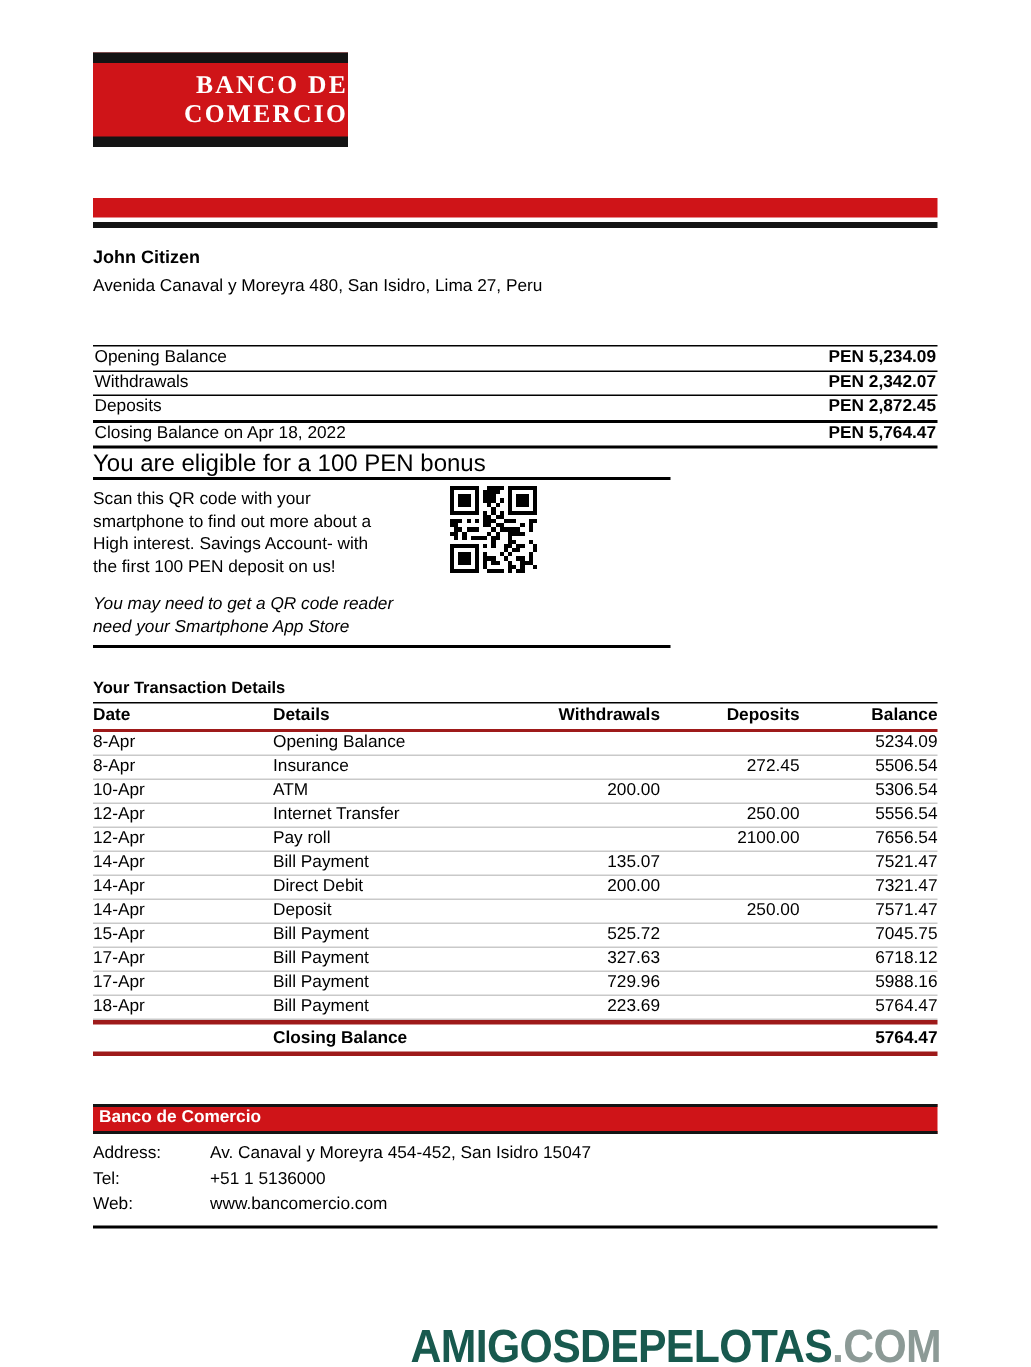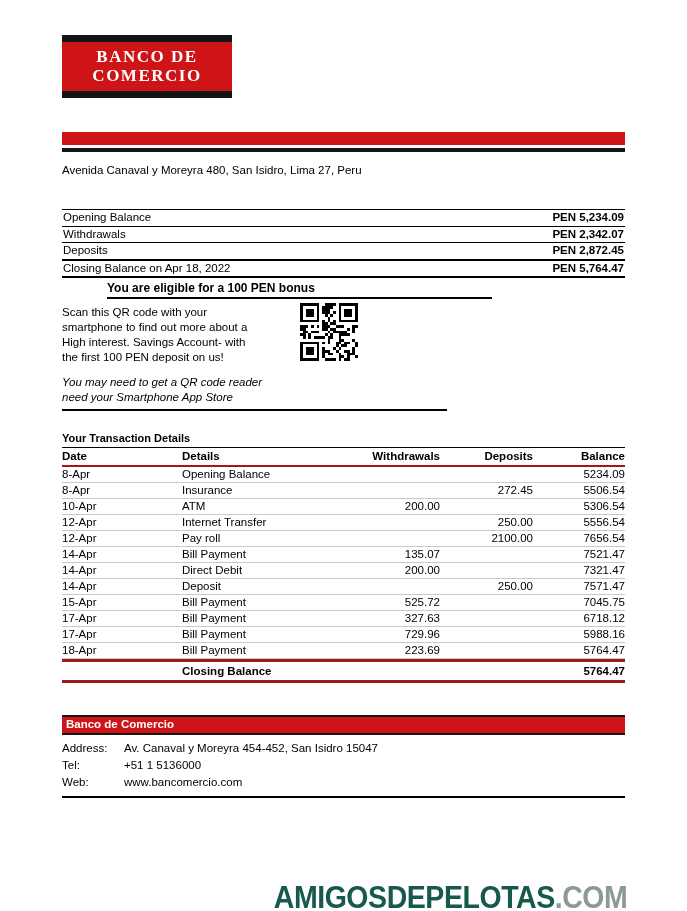--- a/index.html
+++ b/index.html
@@ -14,41 +14,41 @@
   .content { padding:0 62px; }
 
   
   .logo {
     margin-top:35px; width:170px; background:var(--red);
     border-top:7px solid #141414; border-bottom:7px solid #141414;
     padding:5px 0 6px;
   }
   .logo-line {
     color:#fff; font-family:"Liberation Serif", serif;
-    font-size:17px; line-height:19px; text-align:center; letter-spacing:1.5px;
+    font-size:17px; line-height:19px; text-align:right; letter-spacing:1.5px;
     font-weight:bold;
   }
 
   
   .red-bar { height:13px; background:var(--red); margin-top:34px; }
   .black-bar { height:4px; background:#141414; margin-top:3px; }
 
   
   .customer { margin-top:12px; }
   .name { font-weight:bold; font-size:12px; line-height:15px; }
   .address { font-size:11.5px; margin-top:6px; line-height:13px; }
 
   
   .summary { margin-top:32px; font-size:11.5px; border-bottom:2px solid #000; }
   .summary-row { display:flex; justify-content:space-between; border-top:1px solid #000; padding:1px 1px; line-height:13.5px; }
   .summary-row:last-child { border-top:2px solid #000; }
   .s-value { font-weight:bold; }
 
   
-  .promo-title { margin-top:3px; font-weight:bold; font-size:12px; line-height:15px; border-bottom:2.5px solid #000; width:385px; padding-bottom:1px;margin-left:45px; }
+  .promo-title { margin-top:3px; font-weight:normal; font-size:16px; line-height:15px; border-bottom:2.5px solid #000; width:385px; padding-bottom:1px; }
   .promo-flex { display:flex; margin-top:6px; }
   .promo-body { font-size:11.5px; line-height:15px; width:238px; }
   .qr { width:58px; height:58px; fill:#000; background:#fff; margin-top:-2px; }
   .promo-note { margin-top:10px; font-style:italic; font-size:11.5px; line-height:15px; border-bottom:2.5px solid #000; width:385px; padding-bottom:4px; }
 
   
   .tx-title { margin-top:21px; font-weight:bold; font-size:11px; }
   .tx-table { margin-top:3px; font-size:11.5px; }
   .tx-grid { display:grid; grid-template-columns:120px 143px 115px 93px 92px; }
   .tx-header { border-top:1px solid #000; border-bottom:2.5px solid var(--dark-red); padding:2px 0; line-height:13px;font-weight:bold; }
@@ -56,21 +56,21 @@
   .num { text-align:right; }
   .tx-closing { border-top:3px solid var(--dark-red); border-bottom:3px solid var(--dark-red); font-weight:bold; padding:2px 0; line-height:14px; }
 
   
   .footer-bar {
     margin-top:32px; background:var(--red);
     border-top:2px solid #141414; border-bottom:2px solid #141414;
     color:#fff; font-weight:bold; font-size:11.5px; padding:1px 4px 2px; line-height:13px;
   }
   .contact { margin-top:5px; font-size:11.5px; }
-  .contact-row { display:grid; grid-template-columns:62px 1fr; padding:2px 0; line-height:13px; }
+  .contact-row { display:grid; grid-template-columns:62px 1fr; padding:2px 0; line-height:13px;gap:16px; }
   .footer-line { height:2px; background:#000; margin-top:5px; }
 
   
   .watermark {
     position:absolute; right:60px; bottom:30px;
     font-weight:bold; font-size:31px; white-space:nowrap;
     transform:scaleX(0.92); transform-origin:right center; letter-spacing:-0.5px;
   }
   .wm-main { color:var(--teal); }
   .wm-suffix { color:var(--wm-suffix); }
@@ -83,20 +83,21 @@
 
     <div class="logo">
       <div class="logo-line">BANCO DE</div>
       <div class="logo-line">COMERCIO</div>
     </div>
 
     <div class="red-bar"></div>
     <div class="black-bar"></div>
 
     <div class="customer">
+      <div class="name">John Citizen</div>
       <div class="address">Avenida Canaval y Moreyra 480, San Isidro, Lima 27, Peru</div>
     </div>
 
     <div class="summary">
 
         <div class="summary-row">
           <span class="s-label">Opening Balance</span>
           <span class="s-value">PEN 5,234.09</span>
         </div>
 

